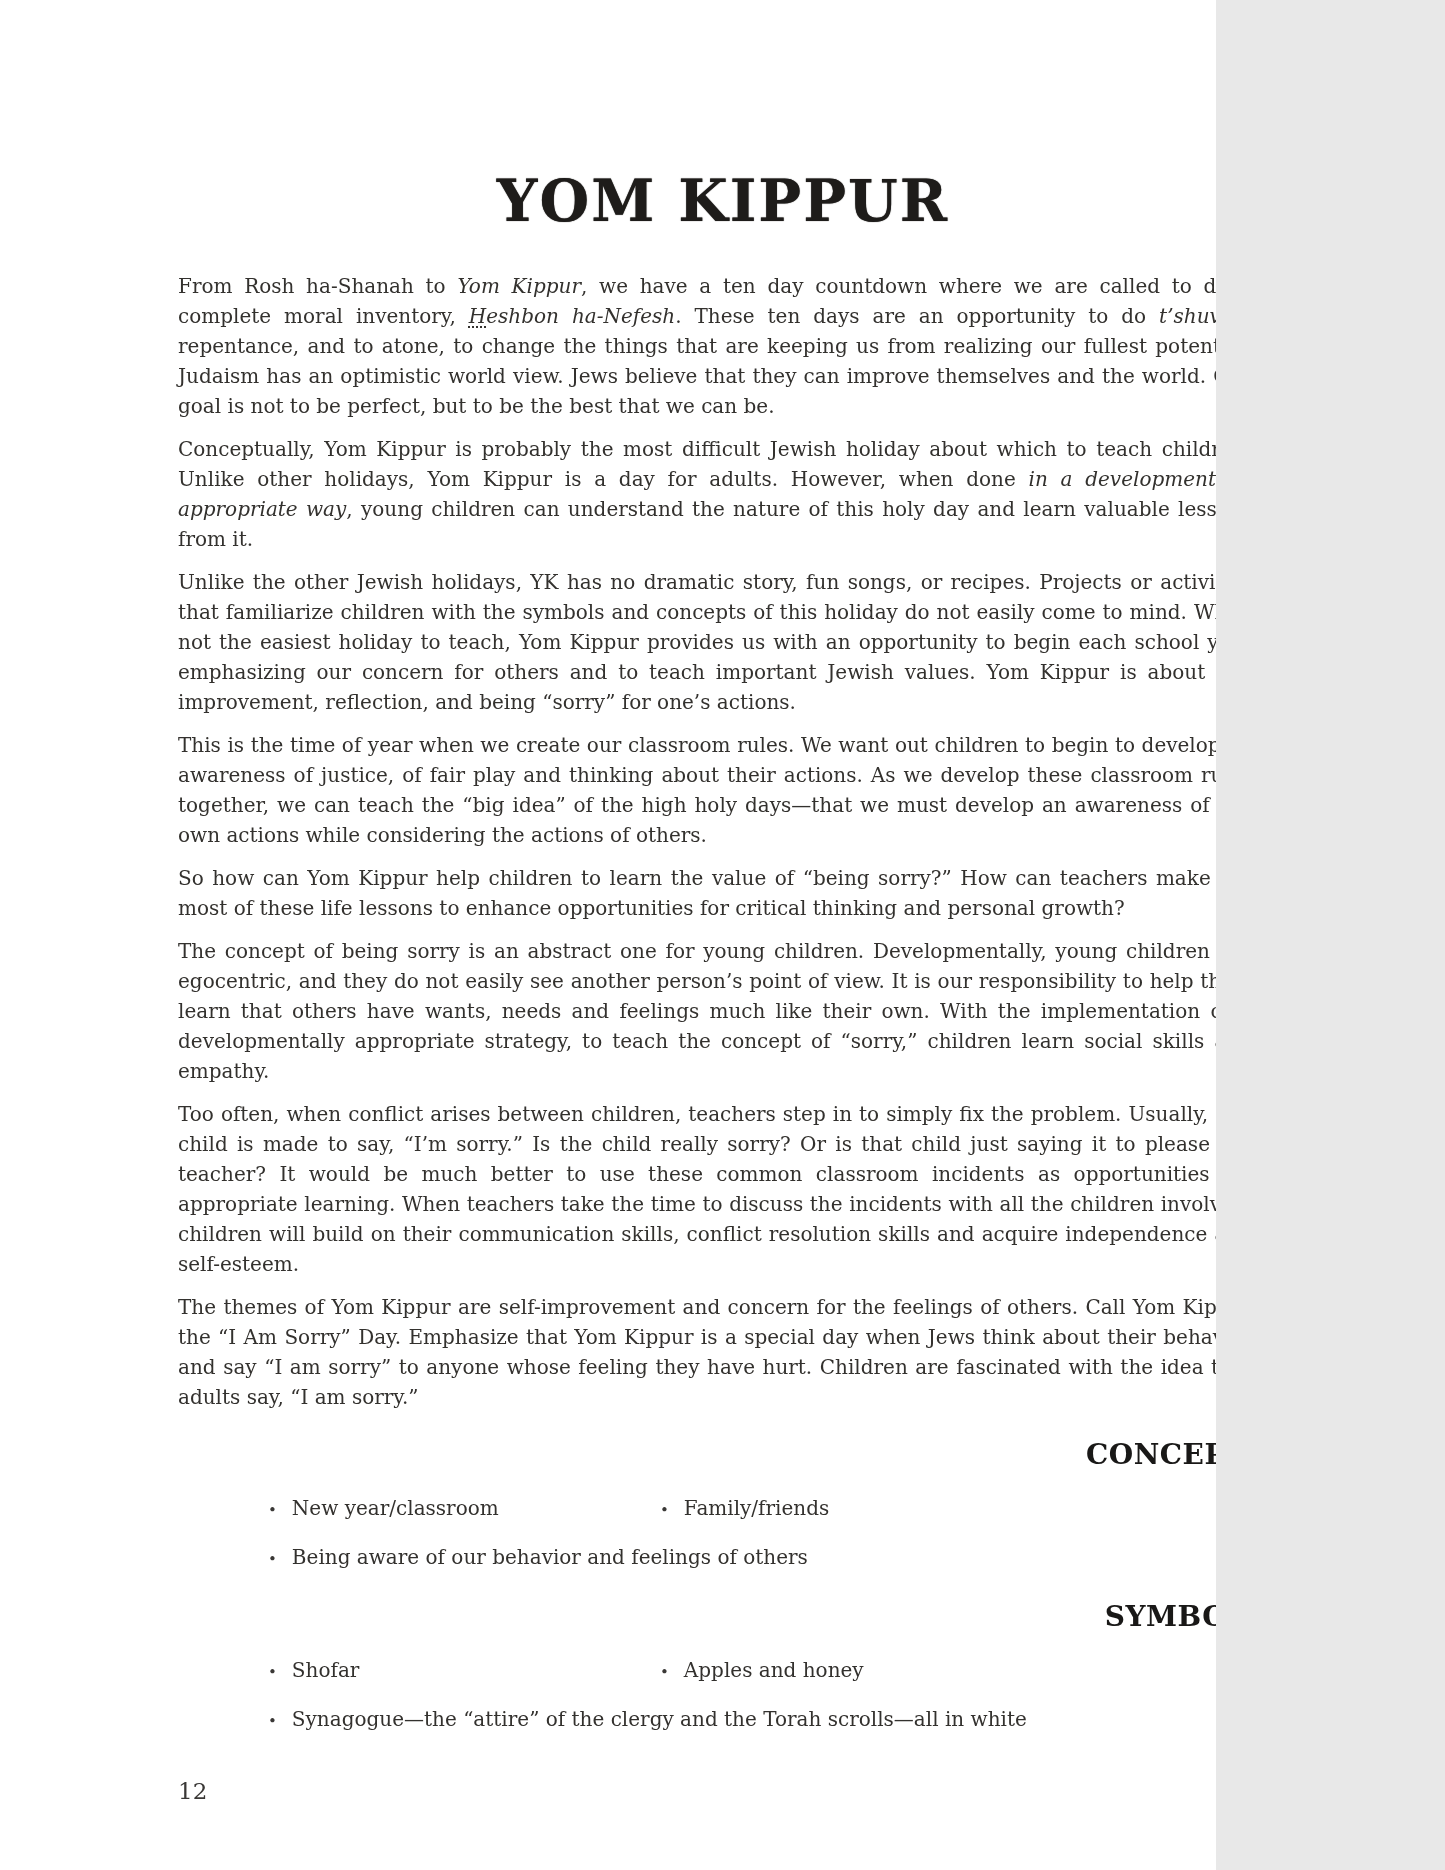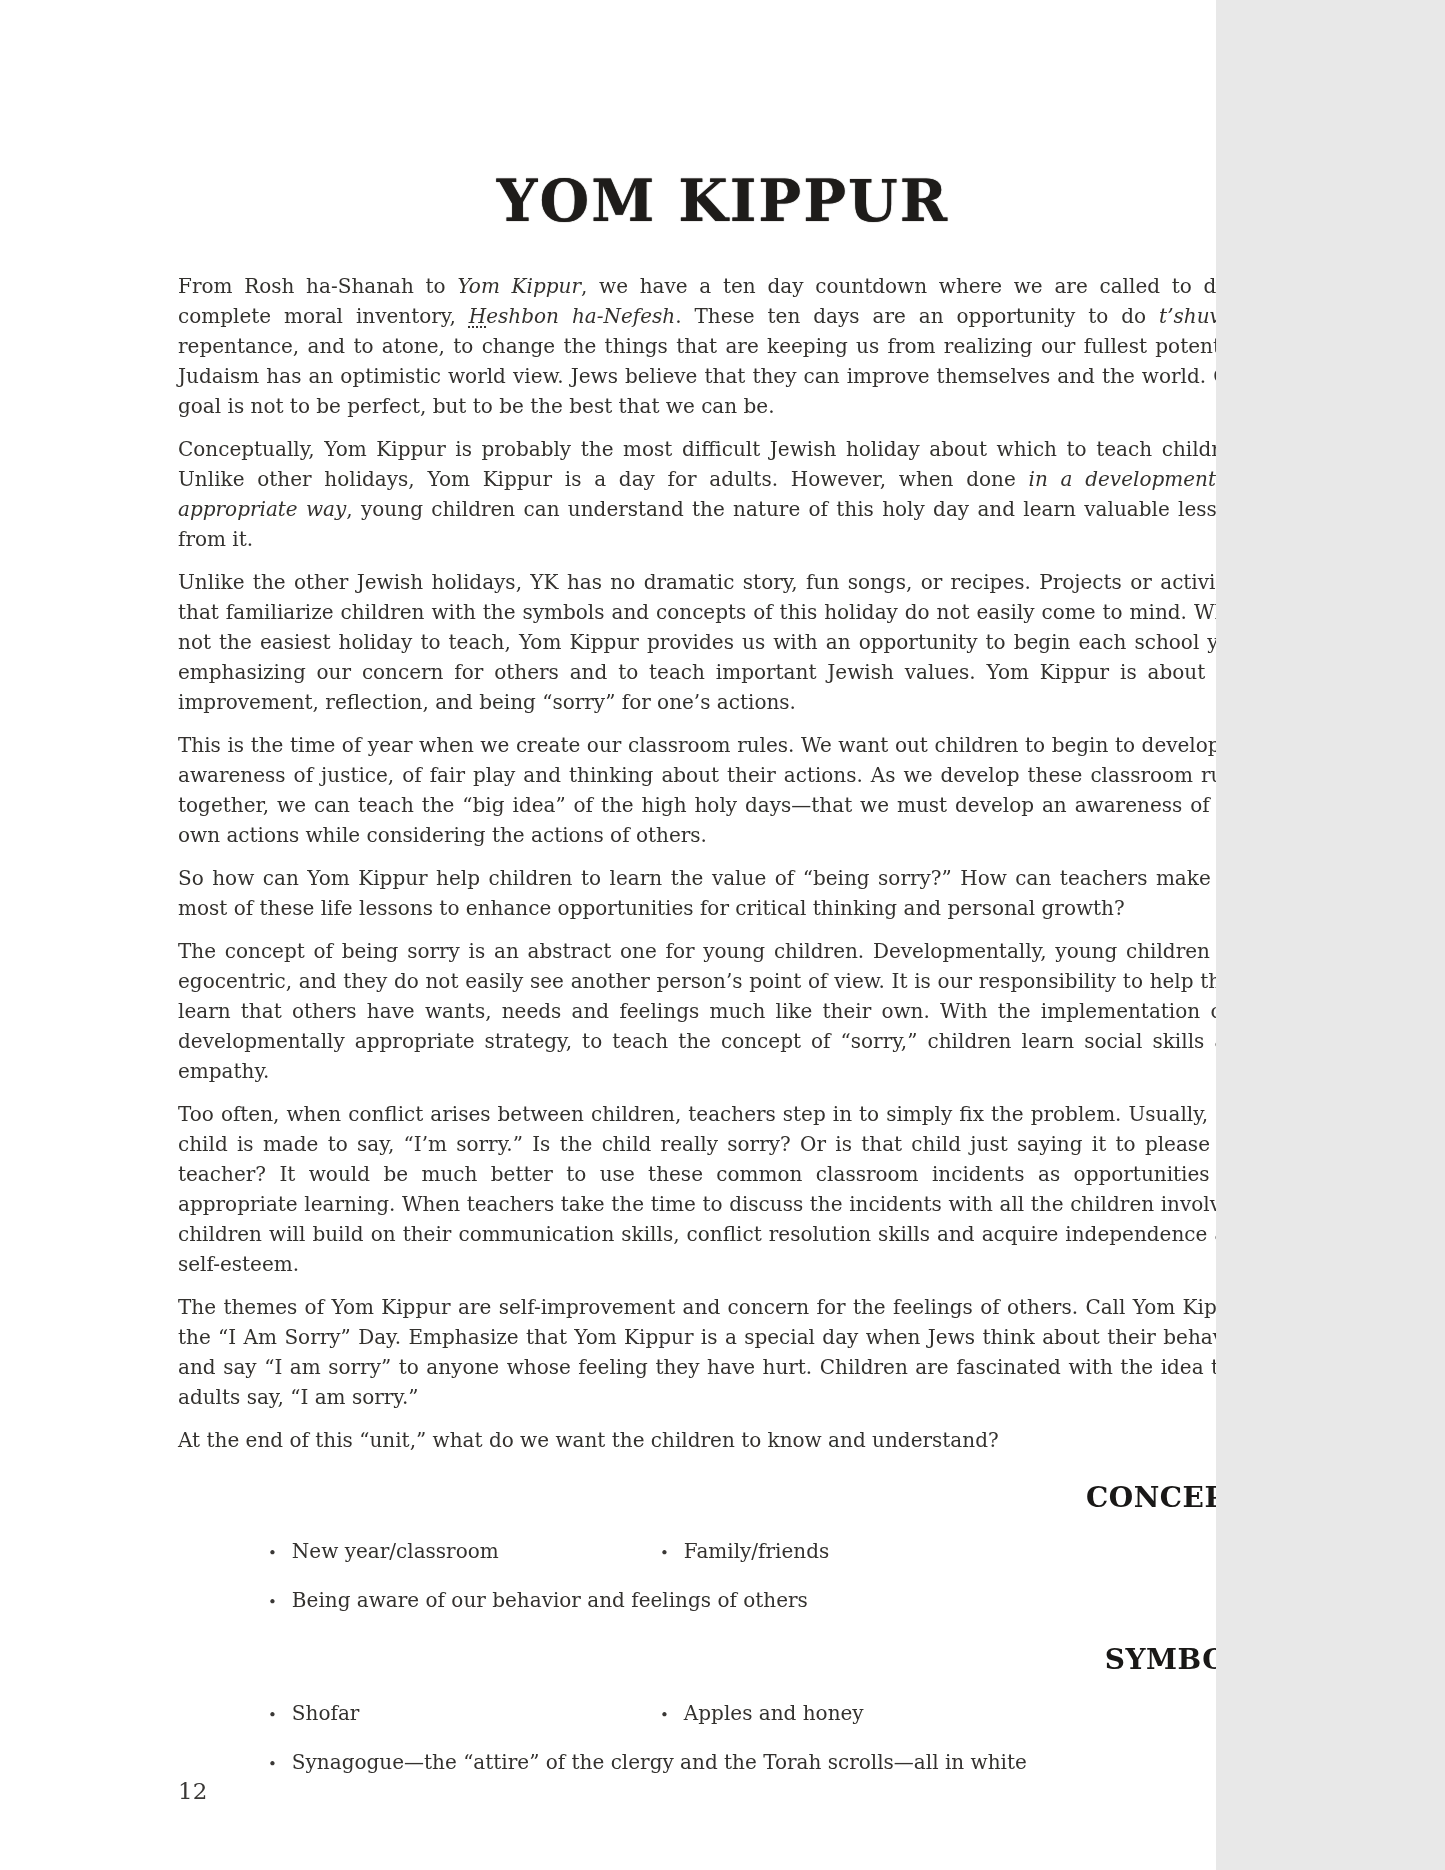--- a/index.html
+++ b/index.html
@@ -101,21 +101,20 @@
 
     <p class="body-par"><span>So how can Yom Kippur help children to learn the value of “being sorry?” How can teachers make the most of these life lessons to enhance opportunities for critical thinking and personal growth?</span></p>
 
     <p class="body-par"><span>The concept of being sorry is an abstract one for young children. Developmentally, young children are egocentric, and they do not easily see another person’s point of view. It is our responsibility to help them learn that others have wants, needs and feelings much like their own. With the implementation of a developmentally appropriate strategy, to teach the concept of “sorry,” children learn social skills and empathy.</span></p>
 
     <p class="body-par"><span>Too often, when conflict arises between children, teachers step in to simply fix the problem. Usually, one child is made to say, “I’m sorry.” Is the child really sorry? Or is that child just saying it to please the teacher? It would be much better to use these common classroom incidents as opportunities for appropriate learning. When teachers take the time to discuss the incidents with all the children involved, children will build on their communication skills, conflict resolution skills and acquire independence and self-esteem.</span></p>
 
     <p class="body-par"><span>The themes of Yom Kippur are self-improvement and concern for the feelings of others. Call Yom Kippur the “I Am Sorry” Day. Emphasize that Yom Kippur is a special day when Jews think about their behavior and say “I am sorry” to anyone whose feeling they have hurt. Children are fascinated with the idea that adults say, “I am sorry.”</span></p>
 
 
-    <p class="intro-par">At the end of this “unit,” what do we want the children to know and understand?</p>
 
     <h2 class="section-heading">CONCEPTS</h2>
 
     <div class="bullet-row">
       <div class="bullet-item col1">
         <span class="dot">•</span>
         <span>New year/classroom</span>
       </div>
       <div class="bullet-item col2">
         <span class="dot">•</span>

